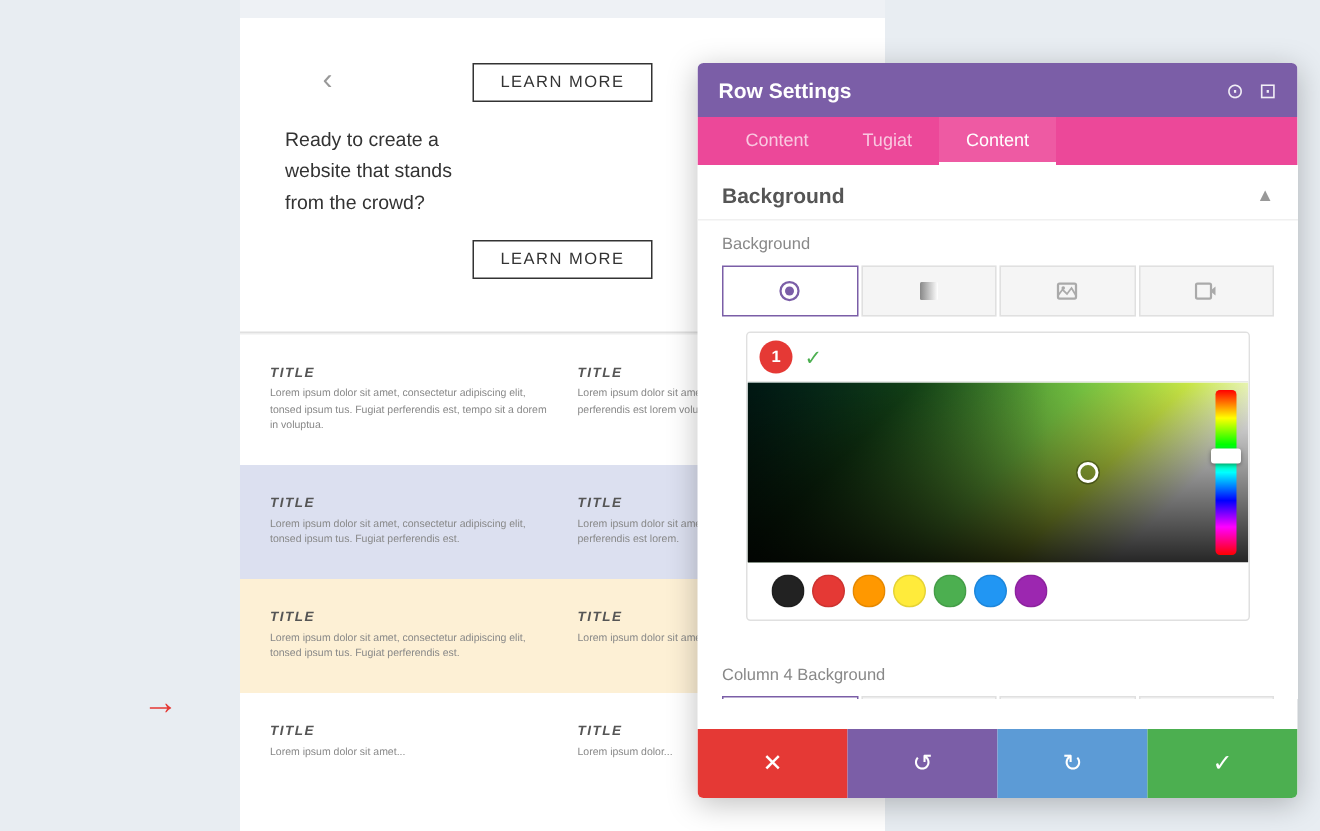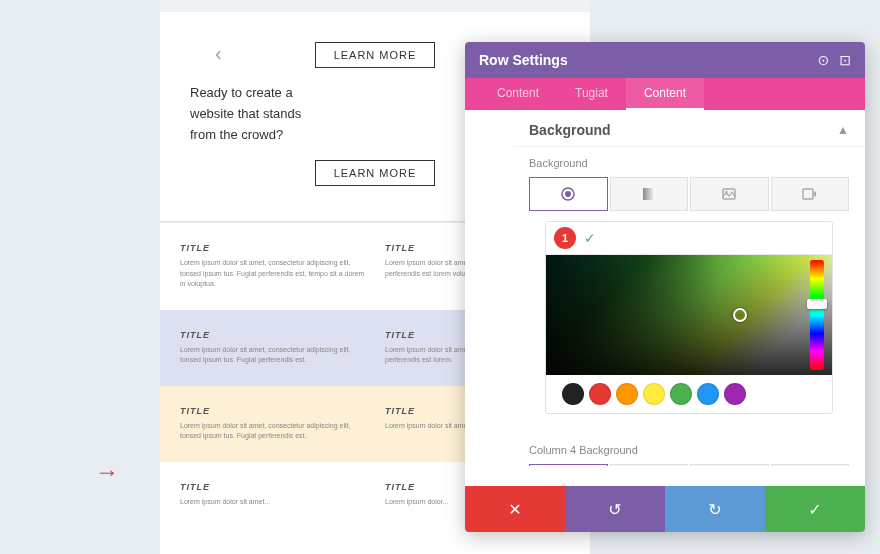--- a/index.html
+++ b/index.html
@@ -172,21 +172,20 @@
       border-bottom: 2px solid #fff;
       background: rgba(255,255,255,0.1);
     }
 
     
     .panel-body {
       padding: 0;
       height: calc(100% - 88px - 46px);
       overflow-y: auto;
       background: #fff;
-      margin-left: 48px;
     }
 
     
     .section-header {
       display: flex;
       align-items: center;
       justify-content: space-between;
       padding: 12px 16px 8px;
       border-bottom: 1px solid #f0f0f0;
     }

